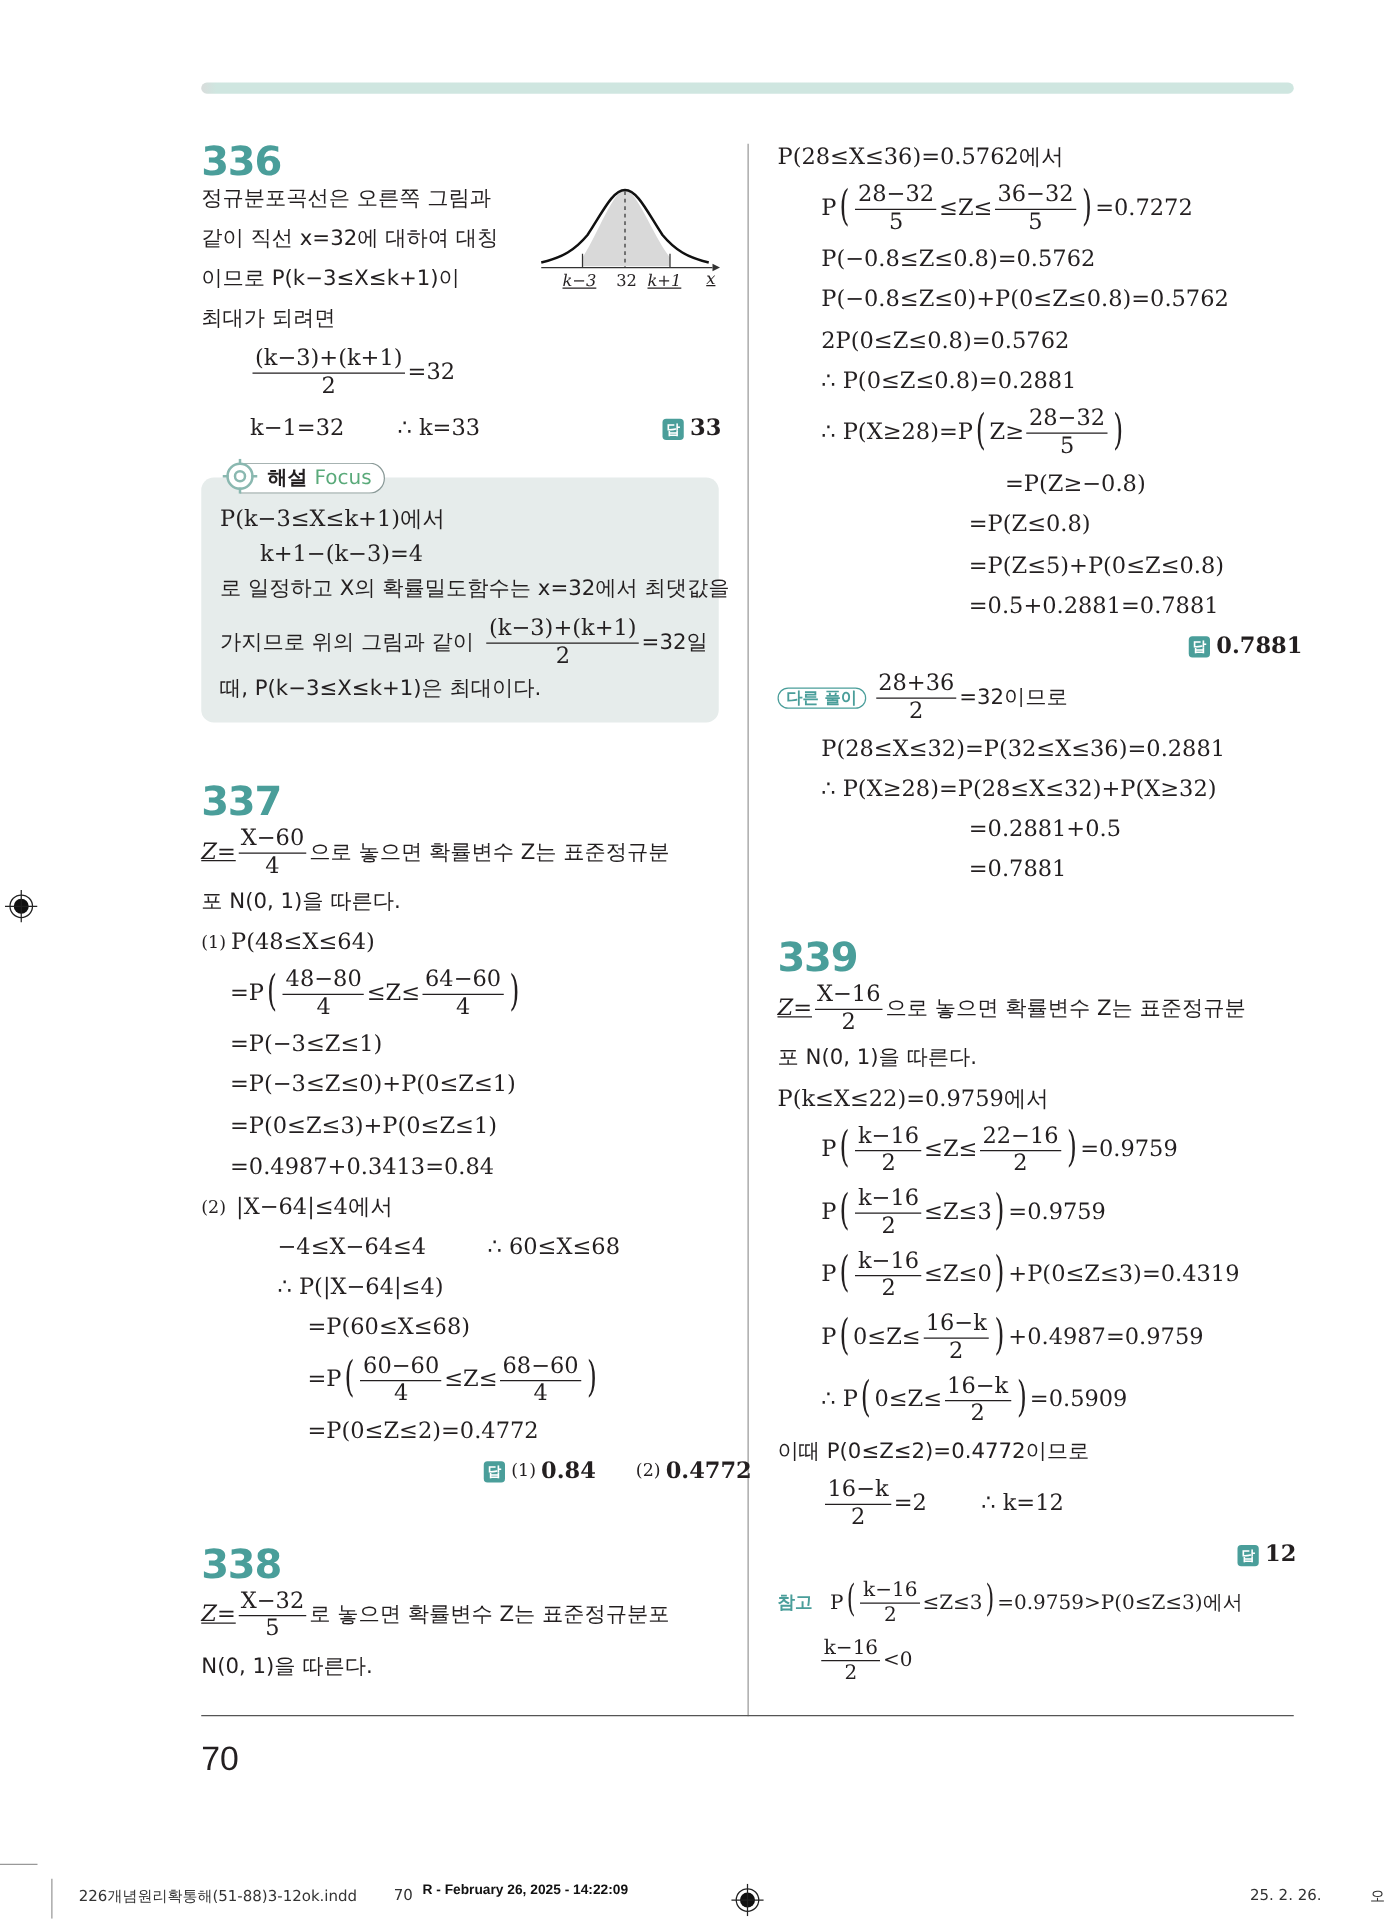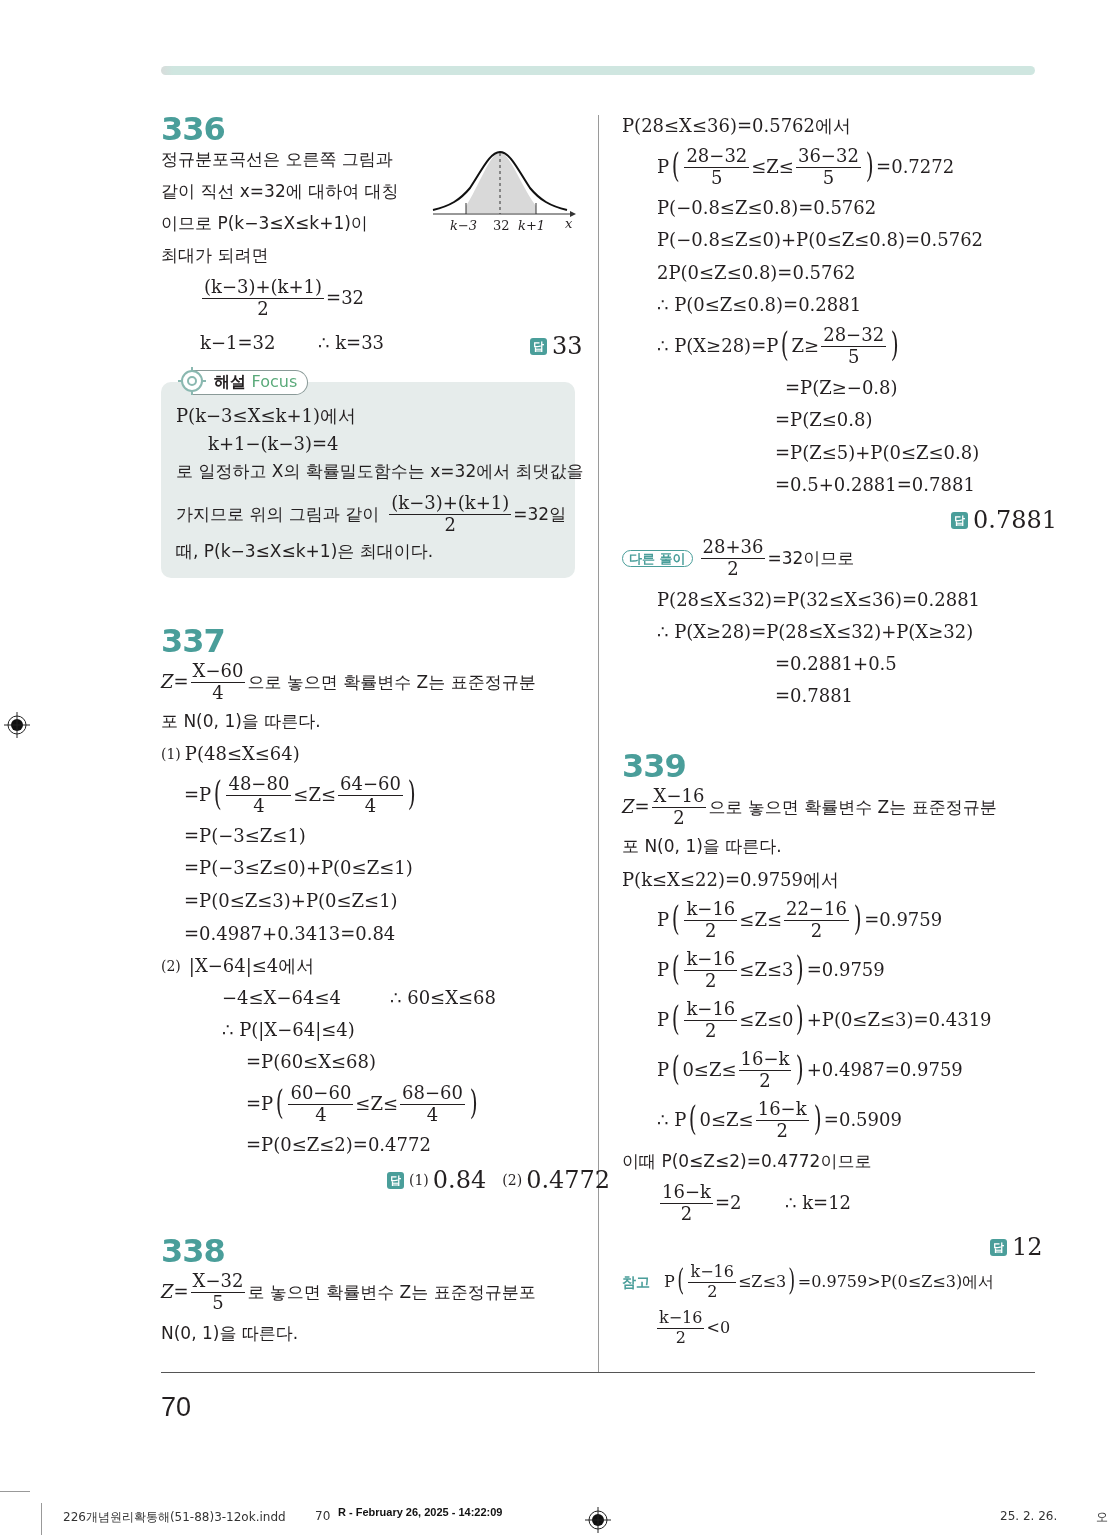--- a/index.html
+++ b/index.html
@@ -9,30 +9,30 @@
   .top-bar { position: absolute; left: 161px; top: 66px; width: 874px; height: 9px; border-radius: 5px;
              background: linear-gradient(90deg, #d8dcdb 0px, #cfe6e0 12px, #cfe6e0 100%); }
   .col-divider { position: absolute; left: 598px; top: 115px; width: 1px; height: 1258px; background: #9a9a9a; }
   .bottom-rule { position: absolute; left: 161px; top: 1372px; width: 874px; height: 1px; background: #555; }
   .page-number { position: absolute; left: 161px; top: 1392px; font-family: "Liberation Sans", sans-serif; font-size: 27px; color: #231f20; }
 
   .prob-num { position: absolute; font-family: "DejaVu Sans", sans-serif; font-weight: bold; font-size: 32px; color: #4a9e9a; letter-spacing: -1px; }
 
   .line { position: absolute; font-size: 18px; white-space: nowrap; line-height: 1; display: flex; align-items: center; }
   .line .ko { font-family: "DejaVu Sans", sans-serif; font-size: 17px; }
-  i { font-style: italic; }
+  i { font-style: italic; text-decoration: underline; }
 
   .frac { display: inline-flex; flex-direction: column; align-items: center; vertical-align: middle; margin: 0 2px; }
   .frac .num { border-bottom: 1px solid #231f20; padding: 0 2px 1px; line-height: 1.05; }
   .frac .den { line-height: 1.05; padding-top: 1px; }
   .paren { font-size: 34px; line-height: 1; transform: scaleX(0.6); display: inline-block; margin-top: -4px; }
 
   .ans-mark { display: inline-block; width: 17px; height: 17px; background: #4a9e9a; color: #fff; border-radius: 3px;
               font-family: "DejaVu Sans", sans-serif; font-size: 11px; text-align: center; line-height: 17px; margin-right: 5px; font-weight: bold; }
-  .ans-val { font-weight: normal; font-size: 24px; }
+  .ans-val { font-weight: bold; font-size: 18px; }
 
   .focus-box { position: absolute; left: 161px; top: 382px; width: 414px; height: 196px; background: #e6eceb; border-radius: 10px; }
   .focus-tag { position: absolute; left: 178px; top: 369px; height: 26px; display: flex; align-items: flex-end; }
   .focus-tag .pill { background: #fff; border: 1.5px solid #8a9a98; border-left: none; border-radius: 0 13px 13px 0; padding: 1px 10px 1px 22px; margin-left: -14px;
                      font-family: "DejaVu Sans", sans-serif; font-size: 16px; font-weight: bold; }
   .focus-tag .pill .green { color: #5aaa7a; font-weight: normal; }
 
   .alt-tag { display: inline-block; border: 1.5px solid #4a9e9a; border-radius: 10px; color: #4a9e9a;
              font-family: "DejaVu Sans", sans-serif; font-size: 13px; font-weight: bold; padding: 1px 6px; margin-right: 6px; }
   .note-tag { color: #4a9e9a; font-family: "DejaVu Sans", sans-serif; font-size: 14px; font-weight: bold; margin-right: 14px; }
@@ -215,21 +215,21 @@
       <span class="den">4</span>
     </span>
     <span class="paren">)</span>
 </div>
 <div class="line" style="left:246px;top:1136px">
     <span>=P(0≤Z≤2)=0.4772</span>
   </div>
 <div class="line" style="left:387px;top:1168px">
   <span class="ans-mark">답</span>
   <span style="font-size:14px;margin-right:4px">(1)</span>
-  <span class="ans-val" style="margin-right:16px">0.84</span>
+  <span class="ans-val" style="margin-right:32px">0.84</span>
   <span style="font-size:14px;margin-right:4px">(2)</span>
   <span class="ans-val">0.4772</span>
 </div>
 
 <div class="prob-num" style="left:161px;top:1232px">338</div>
 <div class="line" style="left:161px;top:1272px">
   <i>Z=</i>
   <span class="frac">
       <span class="num">X−32</span>
       <span class="den">5</span>
@@ -273,21 +273,21 @@
 <div class="line" style="left:657px;top:326px">
   <span>∴ P(X≥28)=P</span>
     <span class="paren">(</span>
   <span>Z≥</span>
   <span class="frac">
       <span class="num">28−32</span>
       <span class="den">5</span>
     </span>
     <span class="paren">)</span>
 </div>
-<div class="line" style="left:785px;top:379px">
+<div class="line" style="left:804px;top:379px">
     <span>=P(Z≥−0.8)</span>
   </div>
 <div class="line" style="left:775px;top:411px">
     <span>=P(Z≤0.8)</span>
   </div>
 <div class="line" style="left:775px;top:444px">
     <span>=P(Z≤5)+P(0≤Z≤0.8)</span>
   </div>
 <div class="line" style="left:775px;top:476px">
     <span>=0.5+0.2881=0.7881</span>

